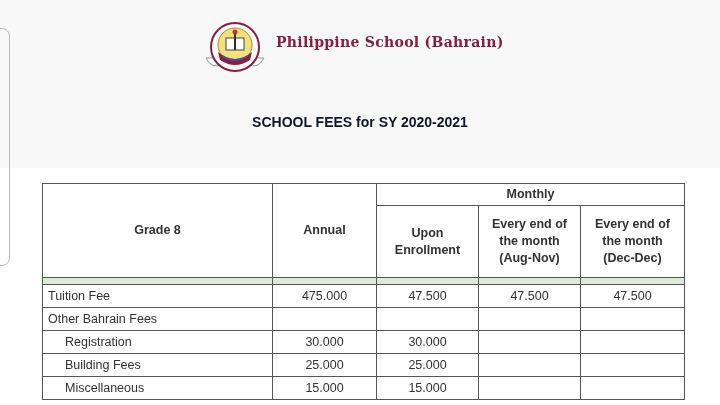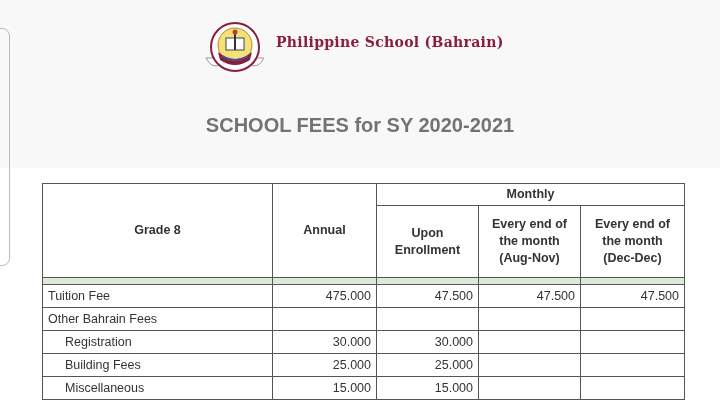--- a/index.html
+++ b/index.html
@@ -5,30 +5,30 @@
   html, body { margin:0; padding:0; }
   body { width:720px; height:405px; overflow:hidden; background:#ffffff; position:relative;
          font-family: "Liberation Sans", sans-serif; color:#333; }
   .topband { position:absolute; left:0; top:0; width:720px; height:168px; background:#f9f8f8; }
   .sidebar-tab { position:absolute; left:-8px; top:28px; width:16px; height:236px;
                  border:1.5px solid #b9b9b9; border-radius:8px; background:transparent; }
   .logo { position:absolute; left:204px; top:18px; width:62px; height:62px; }
   .school-name { position:absolute; left:276px; top:34px; font-family:"DejaVu Serif", serif;
                  font-size:14px; font-weight:bold; color:#8a1f3c; letter-spacing:0.3px; }
   .doc-title { position:absolute; left:0; width:720px; top:114px; text-align:center;
-               font-size:20px; font-weight:bold; color:#737373; }
+               font-size:14px; font-weight:bold; color:#0f172a; }
   table.fees { position:absolute; left:42px; top:183px; border-collapse:collapse;
                table-layout:fixed; width:642px; font-size:12.5px; color:#333; }
   table.fees td, table.fees th { border:1.6px solid #555; padding:0 5px; }
   table.fees th { font-weight:bold; text-align:center; line-height:17px; color:#333;margin-top:33px; }
   .h-monthly { height:22px; }
   .h-sub { height:72px; }
   .green td { background:#dde9d9; height:6px; padding:0; }
   .row td { height:22px; }
-  .num { text-align:right;margin-top:19px; }
+  .num { text-align:center;margin-top:19px; }
   .indent { padding-left:22px !important; }
 </style>
 </head>
 <body>
 
 <div class="topband"></div>
 <div class="sidebar-tab"></div>
 
 <svg class="logo" viewBox="0 0 62 62">
   <path d="M2 40 Q8 52 18 46 L16 40 Z" fill="#fff" stroke="#999" stroke-width="1"></path>

